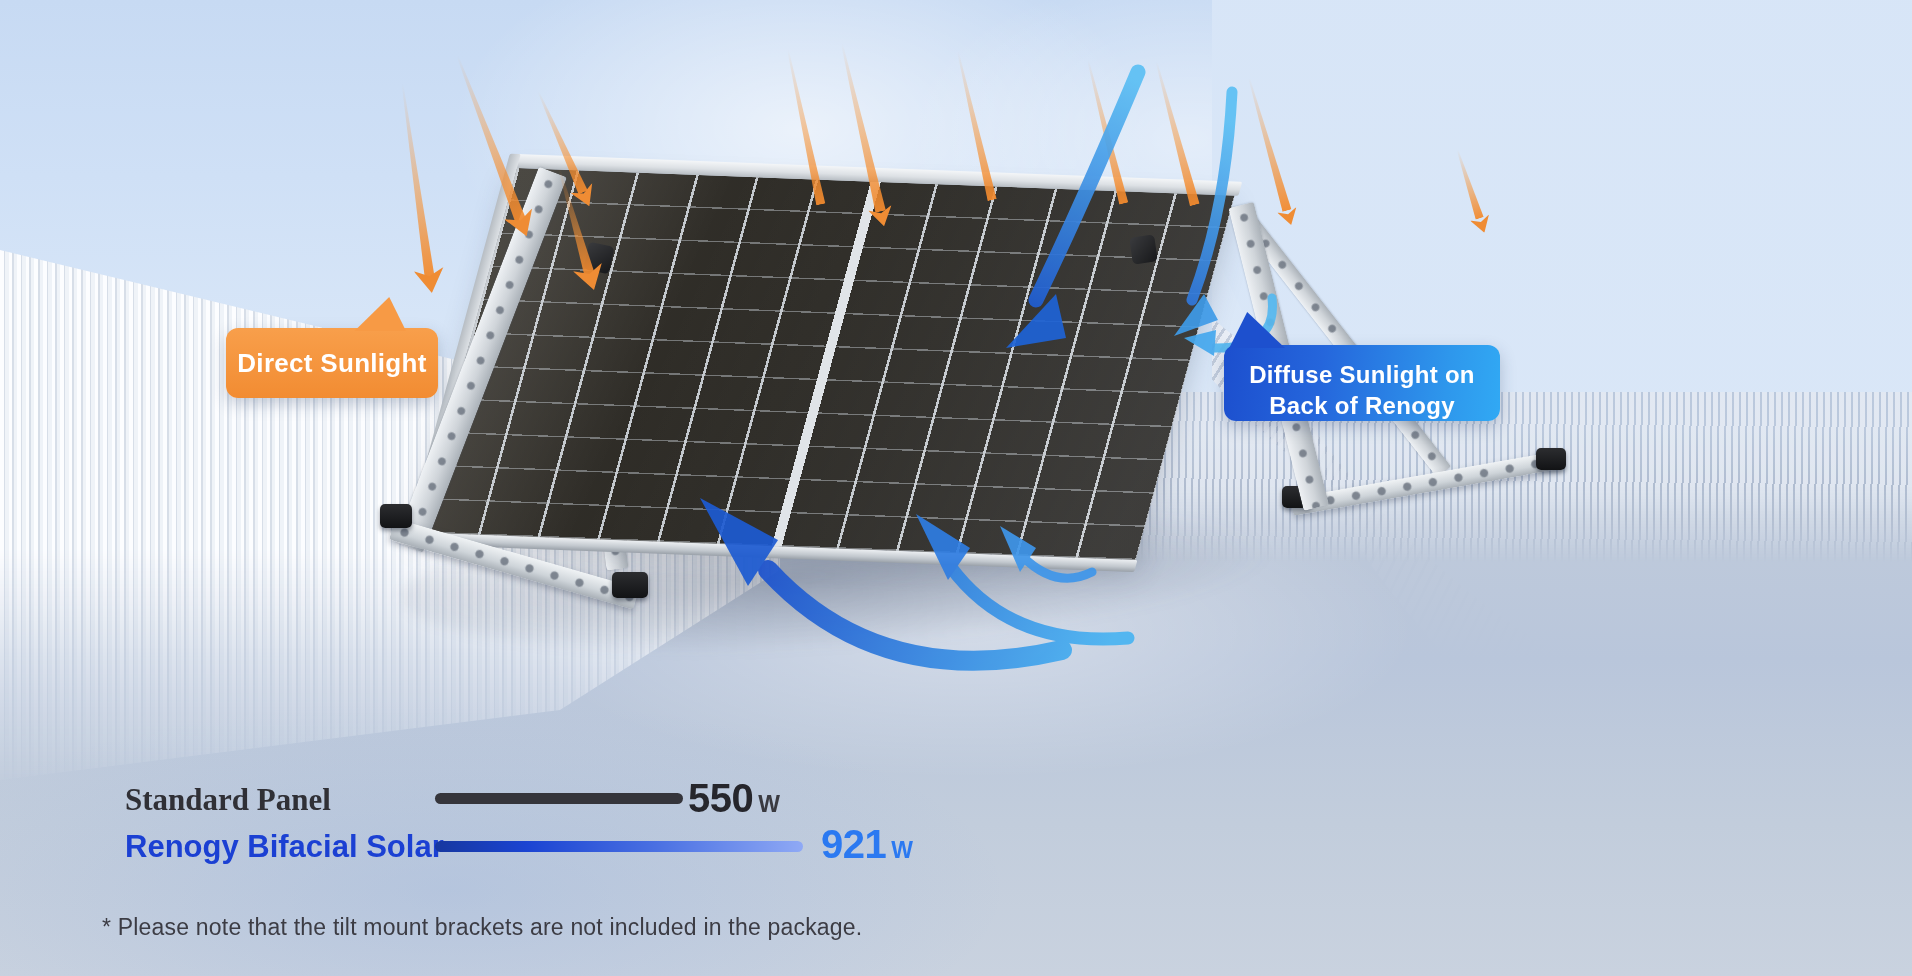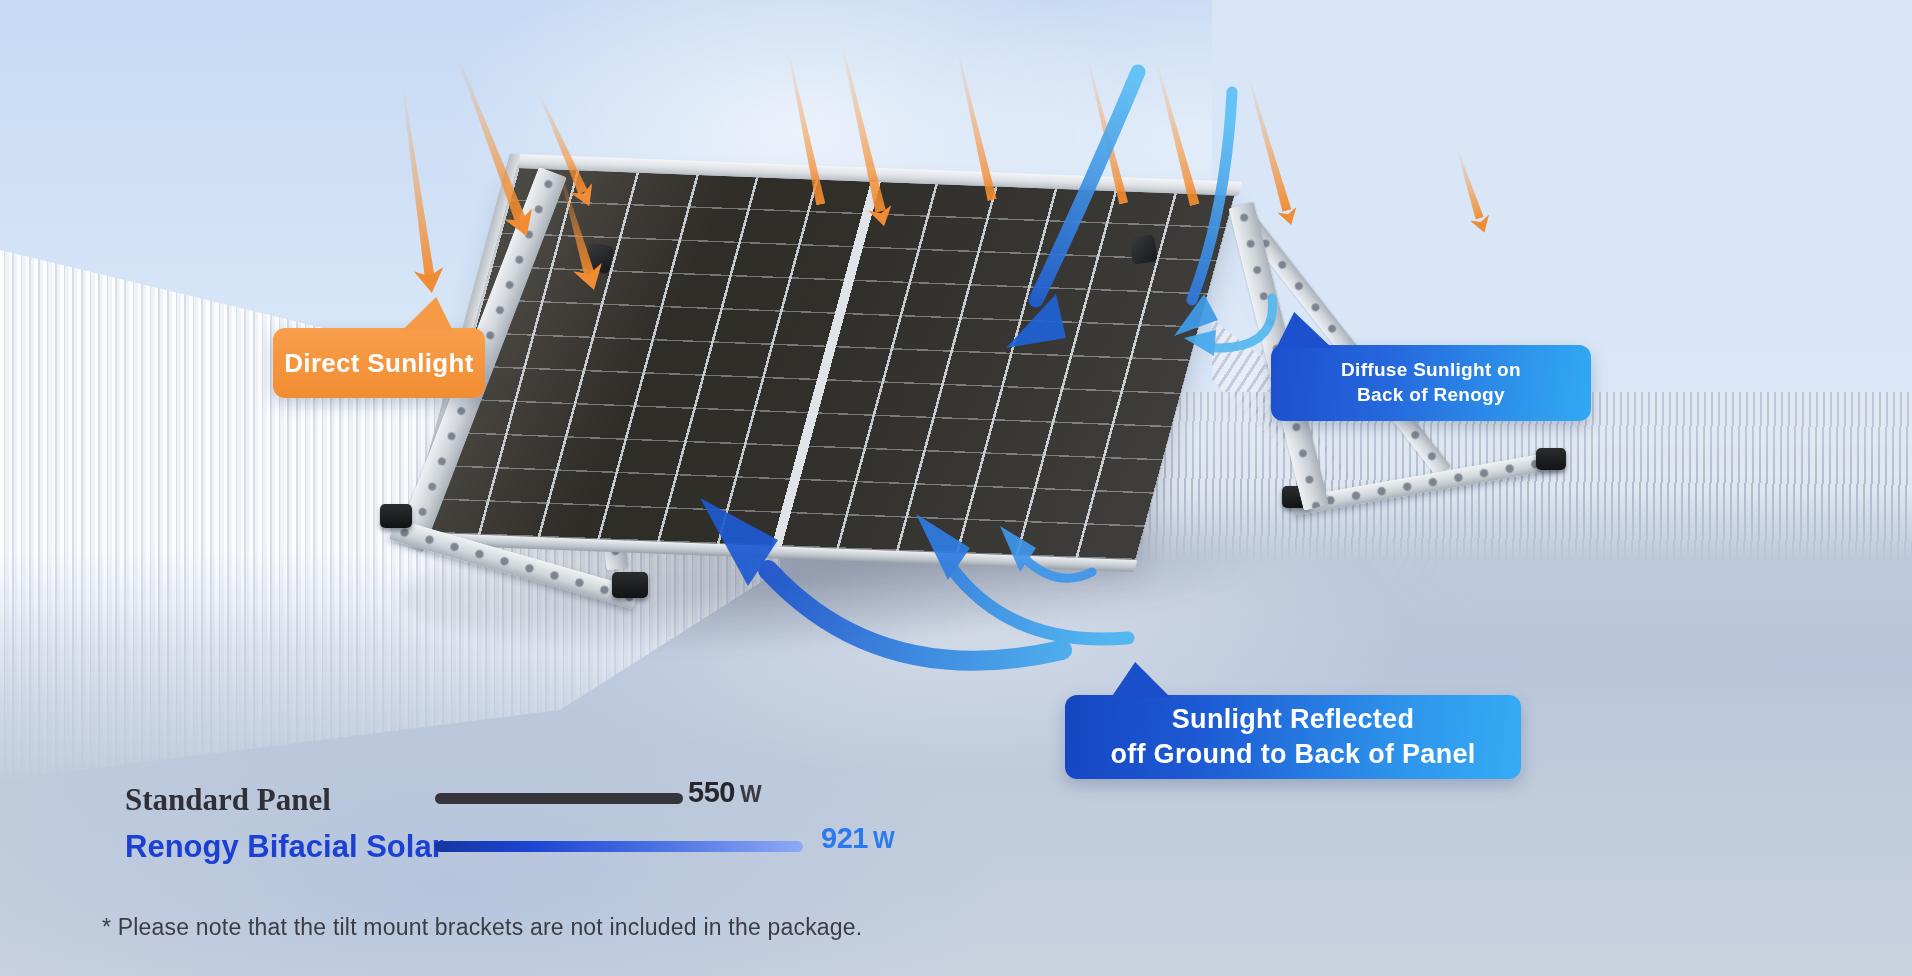--- a/index.html
+++ b/index.html
@@ -94,44 +94,44 @@
   .ray i{position:absolute;left:0;top:0;width:100%;height:100%;display:block;
       background:linear-gradient(180deg,rgba(247,156,66,0) 0%,rgba(246,148,56,.55) 55%,rgba(242,138,46,.95) 100%);
       clip-path:polygon(44% 0,56% 0,88% 100%,12% 100%);}
   .ray b{position:absolute;left:50%;bottom:-15px;transform:translateX(-50%);
       width:var(--hw,28px);height:var(--hh,22px);background:#ef8c34;
       clip-path:polygon(50% 100%,0 0,50% 30%,100% 0);}
 
   
   .callout{position:absolute;display:flex;flex-direction:column;align-items:center;justify-content:center;
       color:#fff;text-align:center;border-radius:12px;font-weight:700;letter-spacing:.3px;
-      box-shadow:0 6px 16px rgba(40,60,100,.25);margin-left:47px;}
+      box-shadow:0 6px 16px rgba(40,60,100,.25);}
   .tail{position:absolute;}
   .co-direct{left:226px;top:328px;width:212px;height:70px;font-size:26px;
       background:linear-gradient(180deg,#f89f4b,#f28c32);}
   .co-direct .tail{left:124px;top:-31px;width:56px;height:34px;background:#f79a45;
       clip-path:polygon(70% 0,100% 100%,8% 100%);}
-  .co-diffuse{left:1224px;top:345px;width:320px;height:76px;font-size:19px;line-height:1.3;
-      background:linear-gradient(96deg,#1c4fce 0%,#2566dc 35%,#2e97ec 80%,#31a9f4 100%);}
+  .co-diffuse{left:1224px;top:345px;width:276px;height:76px;font-size:24px;line-height:1.3;
+      background:linear-gradient(96deg,#1c4fce 0%,#2566dc 35%,#2e97ec 80%,#31a9f4 100%);justify-content:flex-end;}
   .co-diffuse .tail{left:4px;top:-33px;width:60px;height:36px;background:#1d50ce;
       clip-path:polygon(32% 0,95% 100%,2% 100%);}
   .co-reflect{left:1018px;top:695px;width:456px;height:84px;font-size:27px;line-height:1.3;
       background:linear-gradient(95deg,#1546c2 0%,#1d5ad4 30%,#2e96ec 75%,#36acf5 100%);}
   .co-reflect .tail{left:42px;top:-33px;width:64px;height:36px;background:#1b4fc9;
       clip-path:polygon(44% 0,100% 100%,6% 100%);}
 
   
   .chart-label{position:absolute;font-weight:700;font-size:31px;}
   .lab-std{left:125px;top:782px;color:#303036;font-family:Liberation Serif, serif;}
   .lab-ren{left:125px;top:829px;color:#1b40d3;}
   .bar{position:absolute;height:11px;border-radius:6px;}
   .bar-std{left:435px;top:793px;}
   .bar-ren{left:435px;top:841px;}
   .val{position:absolute;display:flex;align-items:baseline;gap:5px;font-weight:700;}
-  .val .num{font-size:29px;letter-spacing:-.5px;}
+  .val .num{font-size:40px;letter-spacing:-.5px;}
   .val .unit{font-size:23px;}
   .val-std{left:688px;top:776px;color:#26262c;}
   .val-std .unit{color:#3a3a40;}
   .val-ren{left:821px;top:822px;color:#2b79f1;}
 
   .footnote{position:absolute;left:102px;top:914px;font-size:23px;color:#3c3c44;letter-spacing:.2px;text-align:right;}
 </style>
 </head>
 <body>
 
@@ -252,25 +252,20 @@
     <div class="tail"></div>
     <span>Direct Sunlight</span>
   </div>
 
   <div class="callout co-diffuse">
     <div class="tail"></div>
     <span>Diffuse Sunlight on</span>
     <span>Back of Renogy</span>
   </div>
 
-  <div class="callout co-reflect">
-    <div class="tail"></div>
-    <span>Sunlight Reflected</span>
-    <span>off Ground to Back of Panel</span>
-  </div>
 
   <div>
     <span class="chart-label lab-std">Standard Panel</span>
     <span class="bar bar-std" style="width: 248px; background: rgb(53, 53, 59);"></span>
     <span class="val val-std">
       <span class="num">550</span>
       <span class="unit">W</span>
     </span>
 
     <span class="chart-label lab-ren">Renogy Bifacial Solar</span>

